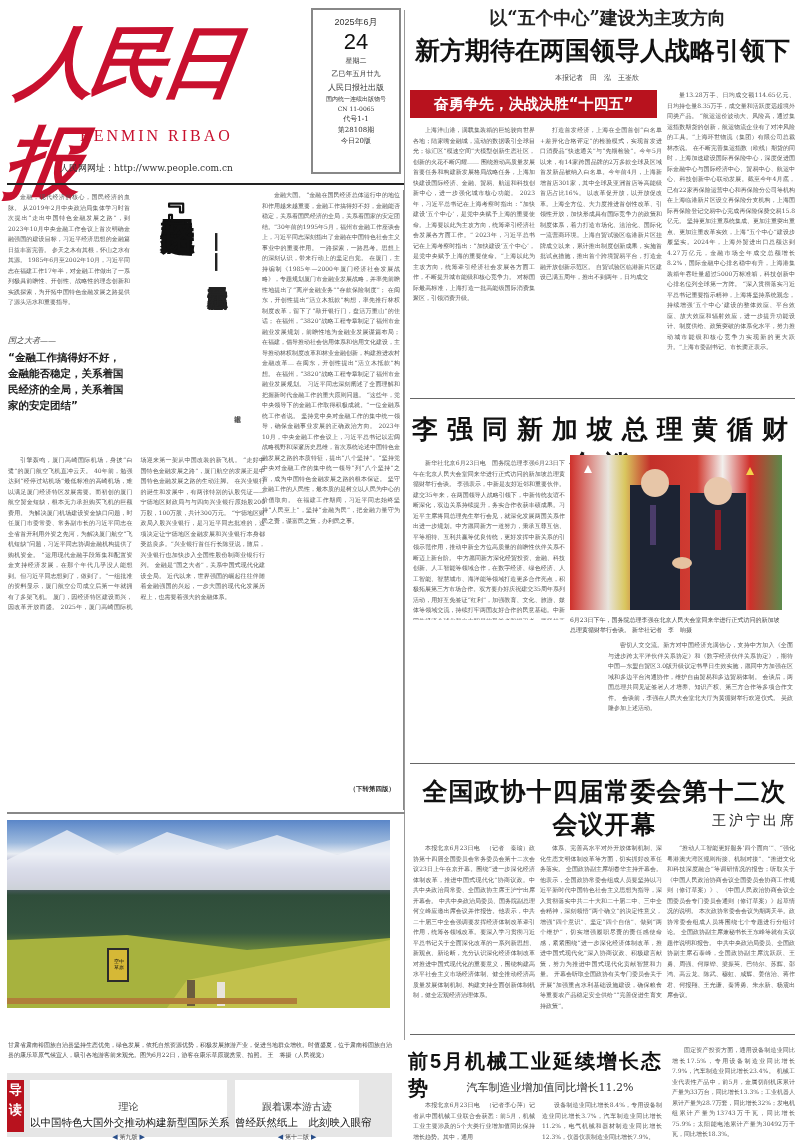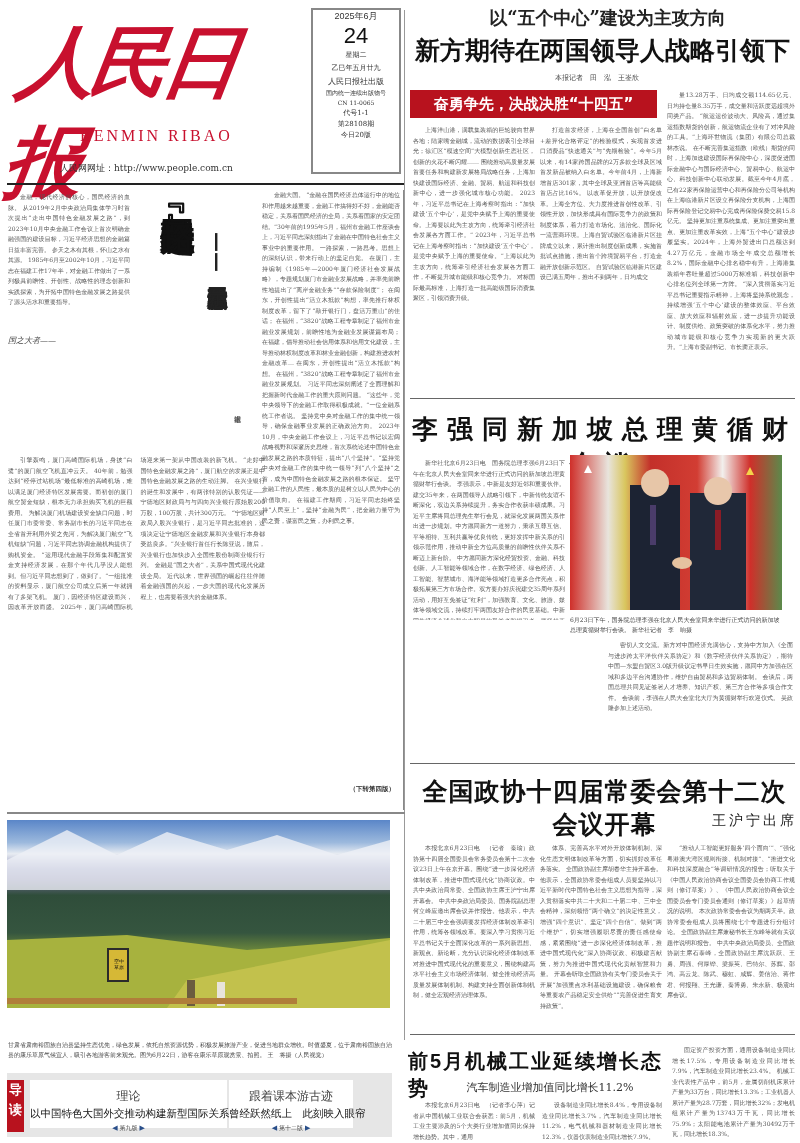--- a/index.html
+++ b/index.html
@@ -2,21 +2,21 @@
 <html><head>
 <meta charset="utf-8">
 <style>
 *{box-sizing:border-box;margin:0;padding:0}
 body{width:800px;height:1143px;background:#fff;font-family:"DejaVu Serif",serif;color:#222;position:relative;overflow:hidden}
 .abs{position:absolute}
 .masthead-logo{left:12px;top:12px;width:270px;height:115px}
 .logo-cn{font-family:"DejaVu Serif",serif;font-size:78px;font-weight:bold;color:#c8102e;font-style:italic;letter-spacing:-6px;line-height:100px;transform:skewX(-8deg)}
 .logo-en{left:80px;top:127px;font-family:"Liberation Serif",serif;font-size:16px;color:#c8102e;letter-spacing:3px}
 .website{left:60px;top:162px;font-size:9px;color:#333}
-.datebox{left:311px;top:8px;width:90px;height:166px;border:2px solid #888;text-align:center;padding-top:0;font-size:7px;line-height:13px;color:#333}
+.datebox{left:311px;top:8px;width:90px;height:166px;border:2px solid #888;text-align:center;padding-top:6px;font-size:7px;line-height:13px;color:#333}
 .datebox .ym{font-family:"Liberation Sans",sans-serif;font-size:9px}
 .datebox .day{font-family:"Liberation Sans",sans-serif;font-size:22px;line-height:26px;color:#111}
 .sh-kicker{left:420px;top:6px;width:375px;text-align:center;font-size:18px;font-weight:bold;color:#222}
 .sh-title{left:405px;top:34px;width:395px;text-align:center;font-family:"DejaVu Sans",sans-serif;font-size:25px;font-weight:bold;letter-spacing:0px;color:#111}
 .byline{font-size:7px;color:#444}
 .redbanner{left:410px;top:90px;width:247px;height:28px;background:#b8121e;color:#fff;font-family:"DejaVu Sans",sans-serif;font-size:15px;font-weight:bold;text-align:center;line-height:28px}
 .col{font-size:6px;line-height:10.5px;color:#555;text-indent:12px;overflow:hidden;text-align:justify}
 .hr{background:#222}
 .hr-thick{height:2px}
 .hr-thin{height:1px;background:#666}
@@ -29,21 +29,21 @@
 .photo-meeting{left:570px;top:455px;width:212px;height:155px;overflow:hidden;background:linear-gradient(90deg,#cf2f2a 0%,#e8e4dd 18%,#d9c65e 26%,#c3302a 38%,#d23d33 60%,#f2f0ed 72%,#cf2f2a 85%,#5b8a4b 100%)}
 .caption{font-size:6px;line-height:10px;color:#444}
 .cppcc-title{left:412px;top:775px;width:385px;text-align:center;font-size:25px;font-weight:bold;color:#111;letter-spacing:1px}
 .cppcc-sub{left:412px;top:812px;width:385px;text-align:right;font-family:Liberation Mono, monospace;font-size:14px;color:#222;letter-spacing:3px}
 .landscape{left:7px;top:820px;width:383px;height:188px;overflow:hidden;background:linear-gradient(180deg,#5a86c8 0%,#9cb9dd 12%,#e8ecf2 18%,#8b8fb6 26%,#6d6b91 32%,#2f4d3a 40%,#35553f 60%,#8aa43a 75%,#b9b54a 90%,#c9b760 100%)}
 .fifth-title{left:408px;top:1048px;width:270px;font-family:Liberation Sans, sans-serif;font-size:20px;font-weight:bold;color:#111;letter-spacing:2px}
 .fifth-sub{left:440px;top:1080px;width:220px;text-align:center;font-size:11px;color:#333}
 .daodu{left:7px;top:1073px;width:385px;height:64px;background:#e6e6e6}
 .daodu-tag{left:7px;top:1080px;width:17px;height:52px;background:#b8121e;color:#fff;font-family:"DejaVu Sans",sans-serif;font-size:13px;font-weight:bold;line-height:20px;text-align:center;}
 .daodu-card{background:#fff;text-align:center;top:1080px;height:48px}
-.daodu-card .sec{font-size:12px;color:#444;margin-top:8px}
+.daodu-card .sec{font-size:10px;color:#444;margin-top:20px}
 .daodu-card .ttl{font-family:"DejaVu Sans",sans-serif;font-size:10.5px;color:#111;margin-top:2px;white-space:nowrap}
 .daodu-card .pg{font-size:6px;color:#444;margin-top:3px}
 .arrow{color:#2a4f8a;font-size:7px}
 </style>
 </head>
 <body>
 
 <div class="abs masthead-logo">
   <div class="logo-cn">人民日报</div>
 </div>
@@ -71,20 +71,21 @@
 <div class="abs col" style="left:540px;top:125px;width:122px;height:255px">打造首发经济，上海在全国首创“白名单+差异化合格评定”的检验模式，实现首发进口消费品“快速通关”与“先期检验”。今年5月以来，有14家跨国品牌的2万多款全球及区域首发新品被纳入白名单。今年前4月，上海新增首店301家，其中全球及亚洲首店等高能级首店占比16%。 以改革促开放，以开放促改革。上海全方位、大力度推进首创性改革、引领性开放，加快形成具有国际竞争力的政策和制度体系，着力打造市场化、法治化、国际化一流营商环境。上海自贸试验区临港新片区挂牌成立以来，累计推出制度创新成果，实施首批试点措施，推出首个跨境贸易平台，打造金融开放创新示范区。 自贸试验区临港新片区建设已满五周年，推出不到两年，日均成交</div>
 <div class="abs col" style="left:667px;top:90px;width:128px;height:290px">量13.28万手、日均成交额114.65亿元、日均持仓量8.35万手，成交量和活跃度远超境外同类产品。 “航运运价波动大、风险高，通过集运指数期货的创新，航运物流企业有了对冲风险的工具。”上海环世物流（集团）有限公司总裁林杰说。 在不断完善集运指数（欧线）期货的同时，上海加速建设国际再保险中心，深度促进国际金融中心与国际经济中心、贸易中心、航运中心、科技创新中心联动发展。截至今年4月底，已有22家再保险运营中心和再保险分公司等机构在上海临港新片区设立再保险分支机构，上海国际再保险登记交易中心完成再保险保费交易15.8亿元。 坚持更加注重系统集成、更加注重突出重点、更加注重改革实效，上海“五个中心”建设步履坚实。2024年，上海外贸进出口总额达到4.27万亿元，金融市场全年成交总额增长8.2%，国际金融中心排名稳中有升，上海港集装箱年吞吐量超过5000万标准箱，科技创新中心排名位列全球第一方阵。 “深入贯彻落实习近平总书记重要指示精神，上海将坚持系统观念，持续增强‘五个中心’建设的整体效应、平台效应、放大效应和辐射效应，进一步提升功能设计、制度供给、政策突破的体系化水平，努力推动城市能级和核心竞争力实现新的更大跃升。”上海市委副书记、市长龚正表示。</div>
 <div class="abs hr hr-thin" style="left:410px;top:398px;width:385px"></div>
 
 <div class="abs hr hr-thick" style="left:7px;top:183px;width:398px"></div>
 <div class="abs" style="left:404px;top:10px;width:1px;height:1030px;background:#999"></div>
 
 <div class="abs col" style="left:8px;top:192px;width:122px;height:115px">金融，现代经济的核心，国民经济的血脉。 从2019年2月中央政治局集体学习时首次提出“走出中国特色金融发展之路”，到2023年10月中央金融工作会议上首次明确金融强国的建设目标，习近平经济思想的金融篇日益丰富完善。 参天之木有其根，怀山之水有其源。 1985年6月至2002年10月，习近平同志在福建工作17年半，对金融工作做出了一系列极具前瞻性、开创性、战略性的理念创新和实践探索，为开拓中国特色金融发展之路提供了源头活水和重要指导。</div>
 <div class="abs quote">
   <div class="quote-intro">国之大者——</div>
+  <div>“金融工作搞得好不好，金融能否稳定，关系着国民经济的全局，关系着国家的安定团结”</div>
 </div>
 <div class="abs col" style="left:8px;top:455px;width:257px;height:355px;column-count:2;column-gap:8px">引擎轰鸣，厦门高崎国际机场，身披“白鹭”的厦门航空飞机直冲云天。 40年前，勉强达到“经停过站机场”最低标准的高崎机场，难以满足厦门经济特区发展需要。而初创的厦门航空贸金短缺，根本无力承担购买飞机的巨额费用。 为解决厦门机场建设资金缺口问题，时任厦门市委常委、常务副市长的习近平同志在全省首开利用外资之先河，为解决厦门航空“飞机短缺”问题，习近平同志协调金融机构提供了购机资金。 “运用现代金融手段筹集和配置资金支持经济发展，在那个年代几乎没人能想到。但习近平同志想到了，做到了。”一组批准的资料显示，厦门航空公司成立后第一年就拥有了多架飞机。 厦门，因经济特区建设而兴，因改革开放而盛。 2025年，厦门高崎国际机场迎来第一架从中国改装的新飞机。 “走好中国特色金融发展之路”，厦门航空的发展正是中国特色金融发展之路的生动注脚。 在兴业银行的诞生和发展中，有两张特别的认股凭证——宁德地区财政局与与四向兴业银行原始股200万股，100万股，共计300万元。 “宁德地区财政局入股兴业银行，是习近平同志批准的，这项决定让宁德地区金融发展和兴业银行本身都受益良多。”兴业银行首任行长陈亚说，随后，兴业银行也加快步入全国性股份制商业银行行列。 金融是“国之大者”，关系中国式现代化建设全局。 近代以来，世界强国的崛起往往伴随着金融强国的兴起，一步大国的现代化发展历程上，也需要着强大的金融体系。</div>
 <div class="abs vert-title">『<span>走好中国特色金融发展之路</span>』</div>
 <div class="abs vert-sub">——习近平同志在福建金融论述和实践启示</div>
 <div class="abs vert-byline">本报记者</div>
 <div class="abs" style="left:262px;top:190px;width:142px;height:620px;border-right:1px solid #888">
   <div class="col" style="width:138px;height:595px">金融大国。 “金融在国民经济总体运行中的地位和作用越来越重要，金融工作搞得好不好，金融能否稳定，关系着国民经济的全局，关系着国家的安定团结。”30年前的1995年5月，福州市金融工作座谈会上，习近平同志深刻指出了金融在中国特色社会主义事业中的重要作用。 一路探索，一路思考。思想上的深刻认识，带来行动上的坚定自觉。 在厦门，主持编制《1985年—2000年厦门经济社会发展战略》，专题规划厦门市金融业发展战略，并率先前瞻性地提出了“离岸金融业务”“存款保险制度”； 在闽东，开创性提出“活立木抵款”构想，率先推行林权制度改革，留下了“敲开银行门，盘活万重山”的佳话； 在福州，“3820”战略工程专章制定了福州市金融业发展规划，前瞻性地为金融业发展谋篇布局； 在福建，倡导推动社会信用体系和信用文化建设，主导推动林权制度改革和林业金融创新，构建推进农村金融改革… 在闽东，开创性提出“活立木抵款”构想。 在福州，“3820”战略工程专章制定了福州市金融业发展规划。 习近平同志深刻阐述了全面理解和把握新时代金融工作的重大原则问题。 “这些年，党中央领导下的金融工作取得积极成就。”一位金融系统工作者说。 坚持党中央对金融工作的集中统一领导，确保金融事业发展的正确政治方向。 2023年10月，中央金融工作会议上，习近平总书记以宏阔战略视野和深邃历史思维，首次系统论述中国特色金融发展之路的本质特征，提出“八个坚持”。“坚持党中央对金融工作的集中统一领导”列“八个坚持”之首，成为中国特色金融发展之路的根本保证。 坚守金融工作的人民性，最本质的是树立以人民为中心的价值取向。 在福建工作期间，习近平同志始终坚持“人民至上”，坚持“金融为民”，把金融力量守为民之责，谋富民之策，办利民之事。</div>
   <div style="font-size:6.5px;text-align:right;padding-right:8px;color:#333;font-weight:bold">（下转第四版）</div>
 </div>
 <div class="abs hr-thin" style="left:7px;top:812px;width:398px;height:2px;background:#888"></div>
@@ -137,21 +138,21 @@
   <span>王　将摄（人民视觉）</span>
 </div>
 
 <div class="abs daodu"></div>
 <div class="abs daodu-tag">导读</div>
 <div class="abs daodu-card" style="left:30px;width:197px">
   <div class="sec">理论</div>
   <div class="ttl">以中国特色大国外交推动构建新型国际关系</div>
   <div class="pg"><span class="arrow">◀</span> <span>第九版</span> <span class="arrow">▶</span></div>
 </div>
-<div class="abs daodu-card" style="left:229px;width:124px">
+<div class="abs daodu-card" style="left:235px;width:124px">
   <div class="sec">跟着课本游古迹</div>
   <div class="ttl">曾经跃然纸上　此刻映入眼帘</div>
   <div class="pg"><span class="arrow">◀</span> <span>第十二版</span> <span class="arrow">▶</span></div>
 </div>
 
 <div class="abs fifth-title">前5月机械工业延续增长态势</div>
 <div class="abs fifth-sub">汽车制造业增加值同比增长11.2%</div>
 <div class="abs col" style="left:413px;top:1100px;width:122px;height:42px">本报北京6月23日电　（记者李心萍）记者从中国机械工业联合会获悉：前5月，机械工业主要涉及的5个大类行业增加值同比保持增长趋势。其中，通用</div>
 <div class="abs col" style="left:542px;top:1100px;width:120px;height:42px">设备制造业同比增长8.4%，专用设备制造业同比增长3.7%，汽车制造业同比增长11.2%，电气机械和器材制造业同比增长12.3%，仪器仪表制造业同比增长7.9%。</div>
 <div class="abs col" style="left:672px;top:1045px;width:123px;height:97px">固定资产投资方面，通用设备制造业同比增长17.5%，专用设备制造业同比增长7.9%，汽车制造业同比增长23.4%。 机械工业代表性产品中，前5月，金属切削机床累计产量为33万台，同比增长13.3%；工业机器人累计产量为28.7万套，同比增长32%；发电机组累计产量为13743万千瓦，同比增长75.9%；太阳能电池累计产量为30492万千瓦，同比增长18.3%。</div>

